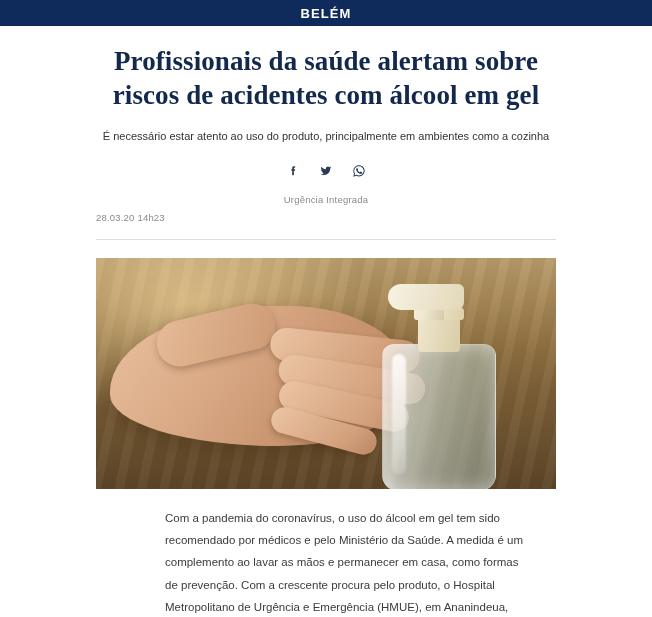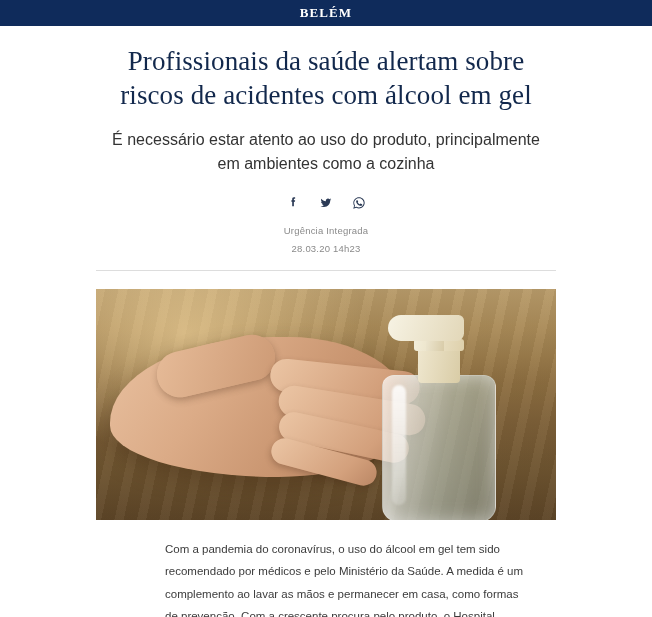--- a/index.html
+++ b/index.html
@@ -21,44 +21,44 @@
     height: 26px;
     display: flex;
     align-items: center;
     justify-content: center;
   }
   .section-banner .label {
     color: #ffffff;
     font-size: 13px;
     font-weight: bold;
     letter-spacing: 1.1px;
-    font-family: Liberation Serif, serif;
+    font-family: Liberation Sans, sans-serif;
   }
 
   
   .article {
     width: 460px;
     margin: 0 auto;
     padding-top: 18px;
   }
 
   .headline {
     font-family: "Liberation Serif", serif;
     font-size: 27px;
     line-height: 1.26;
-    font-weight: normal;
+    font-weight: bold;
     color: #12284c;
     text-align: center;
     margin: 0 0 16px 0;
     letter-spacing: 0.1px;
   }
 
   .subhead {
     font-family: "Liberation Sans", sans-serif;
-    font-size: 16px;
+    font-size: 11px;
     line-height: 1.5;
     color: #333333;
     text-align: center;
     margin: 0 0 18px 0;
     padding: 0 6px;
   }
 
   
   .share-row {
     display: flex;
@@ -78,21 +78,20 @@
   .share-icon svg { display: block; }
 
   .byline {
     text-align: center;
     font-size: 9.5px;
     color: #8a8a8a;
     margin-bottom: 7px;
     letter-spacing: 0.2px;
   }
   .timestamp {
-    text-align: center;
     font-size: 9.5px;
     color: #8a8a8a;
     margin-bottom: 16px;
     letter-spacing: 0.2px;
   }
 
   .divider {
     border: 0;
     border-top: 1px solid #dddddd;
     margin: 0 0 18px 0;

